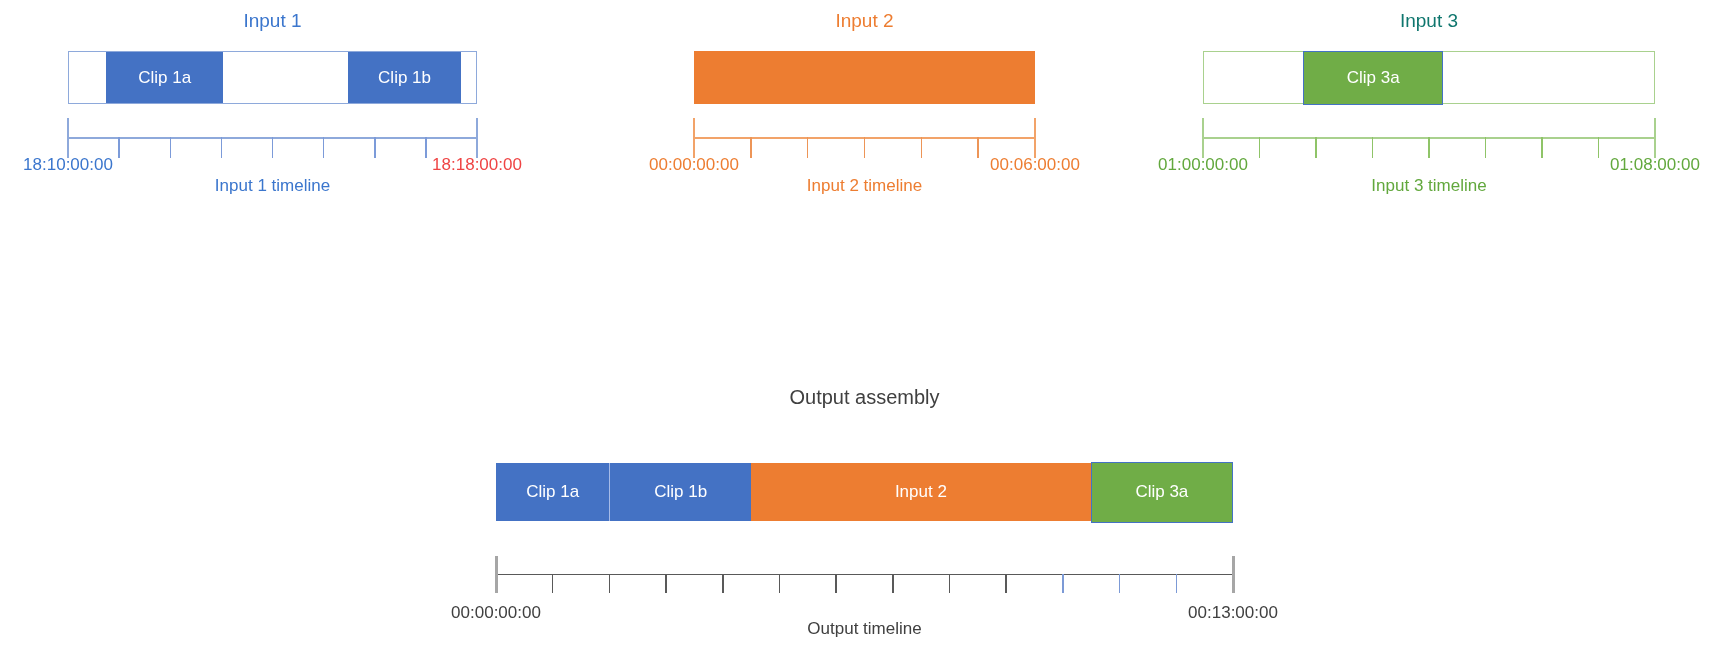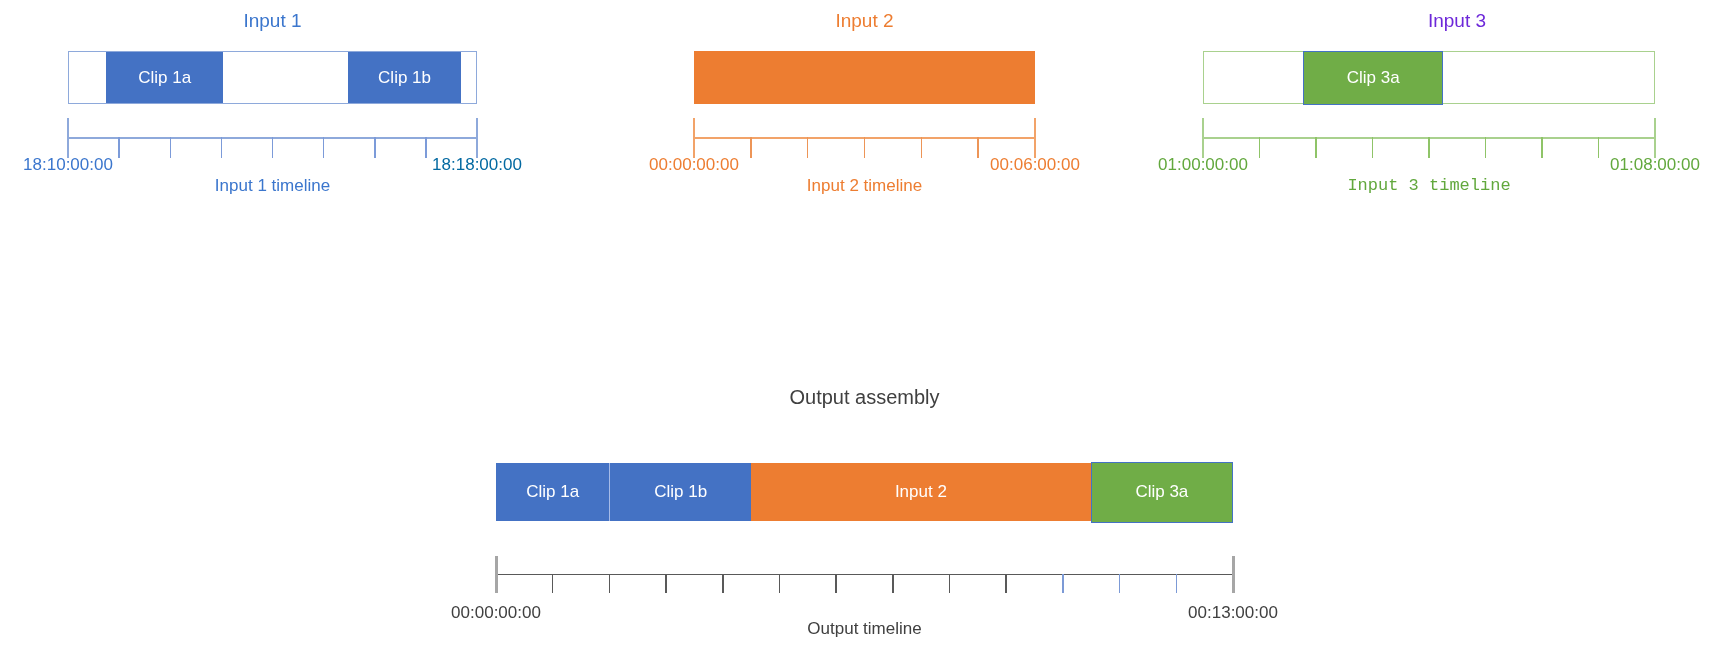--- a/index.html
+++ b/index.html
@@ -67,21 +67,21 @@
         <div class="ruler-tick" style="left: 100%; top: 0px; bottom: 0px; width: 2px; margin-left: -1px; background: rgb(142, 169, 219);"></div>
         <div class="ruler-tick" style="left: 12.5%; top: calc(50% - 1px); bottom: 0px; width: 1.5px; margin-left: -0.75px; background: rgb(124, 155, 217);"></div>
         <div class="ruler-tick" style="left: 25%; top: calc(50% - 1px); bottom: 0px; width: 1.5px; margin-left: -0.75px; background: rgb(124, 155, 217);"></div>
         <div class="ruler-tick" style="left: 37.5%; top: calc(50% - 1px); bottom: 0px; width: 1.5px; margin-left: -0.75px; background: rgb(124, 155, 217);"></div>
         <div class="ruler-tick" style="left: 50%; top: calc(50% - 1px); bottom: 0px; width: 1.5px; margin-left: -0.75px; background: rgb(124, 155, 217);"></div>
         <div class="ruler-tick" style="left: 62.5%; top: calc(50% - 1px); bottom: 0px; width: 1.5px; margin-left: -0.75px; background: rgb(124, 155, 217);"></div>
         <div class="ruler-tick" style="left: 75%; top: calc(50% - 1px); bottom: 0px; width: 1.5px; margin-left: -0.75px; background: rgb(124, 155, 217);"></div>
         <div class="ruler-tick" style="left: 87.5%; top: calc(50% - 1px); bottom: 0px; width: 1.5px; margin-left: -0.75px; background: rgb(124, 155, 217);"></div>
       </div>
     <div class="tl-time start" style="color: rgb(59, 118, 205);">18:10:00:00</div>
-    <div class="tl-time end" style="color: #0369a1;">18:18:00:00</div>
+    <div class="tl-time end" style="color: #ef4444;">18:18:00:00</div>
     <div class="tl-caption" style="color: rgb(59, 118, 205);">Input 1 timeline</div>
   </div>
 
   <div class="tl sec-input2">
     <div class="tl-title" style="color: rgb(237, 125, 49);">Input 2</div>
     <div class="tl-bar" style="background: rgb(237, 125, 49); border: 1.5px solid rgb(237, 125, 49);"></div>
     <div class="tl-ruler">
         <div class="ruler-line" style="top: calc(50% - 1px); background: rgb(242, 163, 105);"></div>
         <div class="ruler-tick" style="left: 0px; top: 0px; bottom: 0px; width: 2px; margin-left: -1px; background: rgb(242, 163, 105);"></div>
         <div class="ruler-tick" style="left: 100%; top: 0px; bottom: 0px; width: 2px; margin-left: -1px; background: rgb(242, 163, 105);"></div>
@@ -90,39 +90,39 @@
         <div class="ruler-tick" style="left: 50%; top: calc(50% - 1px); bottom: 0px; width: 1.5px; margin-left: -0.75px; background: rgb(237, 149, 87);"></div>
         <div class="ruler-tick" style="left: 66.6667%; top: calc(50% - 1px); bottom: 0px; width: 1.5px; margin-left: -0.75px; background: rgb(237, 149, 87);"></div>
         <div class="ruler-tick" style="left: 83.3333%; top: calc(50% - 1px); bottom: 0px; width: 1.5px; margin-left: -0.75px; background: rgb(237, 149, 87);"></div>
       </div>
     <div class="tl-time start" style="color: rgb(237, 125, 49);">00:00:00:00</div>
     <div class="tl-time end" style="color: rgb(237, 125, 49);">00:06:00:00</div>
     <div class="tl-caption" style="color: rgb(237, 125, 49);">Input 2 timeline</div>
   </div>
 
   <div class="tl sec-input3">
-    <div class="tl-title" style="color: #6d28d9; margin-left: 28px;">Input 3</div>
+    <div class="tl-title" style="color: #0f766e;">Input 3</div>
     <div class="tl-bar" style="background: rgb(255, 255, 255); border: 1.5px solid rgb(169, 209, 142);">
         <div class="clip" style="left: 22.1%; width: 31%; background: rgb(112, 173, 71); top: -1.5px; bottom: -1.5px; border: 1.5px solid rgb(68, 114, 196);">Clip 3a</div>
       </div>
     <div class="tl-ruler">
         <div class="ruler-line" style="top: calc(50% - 1px); background: rgb(169, 209, 142);"></div>
         <div class="ruler-tick" style="left: 0px; top: 0px; bottom: 0px; width: 2px; margin-left: -1px; background: rgb(169, 209, 142);"></div>
         <div class="ruler-tick" style="left: 100%; top: 0px; bottom: 0px; width: 2px; margin-left: -1px; background: rgb(169, 209, 142);"></div>
         <div class="ruler-tick" style="left: 12.5%; top: calc(50% - 1px); bottom: 0px; width: 1.5px; margin-left: -0.75px; background: rgb(143, 196, 104);"></div>
         <div class="ruler-tick" style="left: 25%; top: calc(50% - 1px); bottom: 0px; width: 1.5px; margin-left: -0.75px; background: rgb(143, 196, 104);"></div>
         <div class="ruler-tick" style="left: 37.5%; top: calc(50% - 1px); bottom: 0px; width: 1.5px; margin-left: -0.75px; background: rgb(143, 196, 104);"></div>
         <div class="ruler-tick" style="left: 50%; top: calc(50% - 1px); bottom: 0px; width: 1.5px; margin-left: -0.75px; background: rgb(143, 196, 104);"></div>
         <div class="ruler-tick" style="left: 62.5%; top: calc(50% - 1px); bottom: 0px; width: 1.5px; margin-left: -0.75px; background: rgb(143, 196, 104);"></div>
         <div class="ruler-tick" style="left: 75%; top: calc(50% - 1px); bottom: 0px; width: 1.5px; margin-left: -0.75px; background: rgb(143, 196, 104);"></div>
         <div class="ruler-tick" style="left: 87.5%; top: calc(50% - 1px); bottom: 0px; width: 1.5px; margin-left: -0.75px; background: rgb(143, 196, 104);"></div>
       </div>
     <div class="tl-time start" style="color: rgb(98, 168, 61);">01:00:00:00</div>
     <div class="tl-time end" style="color: rgb(98, 168, 61);">01:08:00:00</div>
-    <div class="tl-caption" style="color: rgb(98, 168, 61); font-family: Liberation Mono, monospace;">Input 3 timeline</div>
+    <div class="tl-caption" style="color: rgb(98, 168, 61);">Input 3 timeline</div>
   </div>
 
   <div class="tl sec-output">
     <div class="tl-title" style="color: rgb(64, 64, 64);">Output assembly</div>
     <div class="tl-bar" style="background: rgb(255, 255, 255);">
         <div class="clip" style="left: 0%; width: 15.4%; background: rgb(68, 114, 196); top: 0px; bottom: 0px;">Clip 1a</div>
         <div class="clip" style="left: 15.4%; width: 19.2%; background: rgb(68, 114, 196); top: 0px; bottom: 0px; border-left: 1.5px solid rgb(166, 187, 232);">Clip 1b</div>
         <div class="clip" style="left: 34.6%; width: 46.1%; background: rgb(237, 125, 49); top: 0px; bottom: 0px;">Input 2</div>
         <div class="clip" style="left: 80.7%; width: 19.3%; background: rgb(112, 173, 71); top: -1.5px; bottom: -1.5px; border: 1.5px solid rgb(68, 114, 196);">Clip 3a</div>
       </div>

